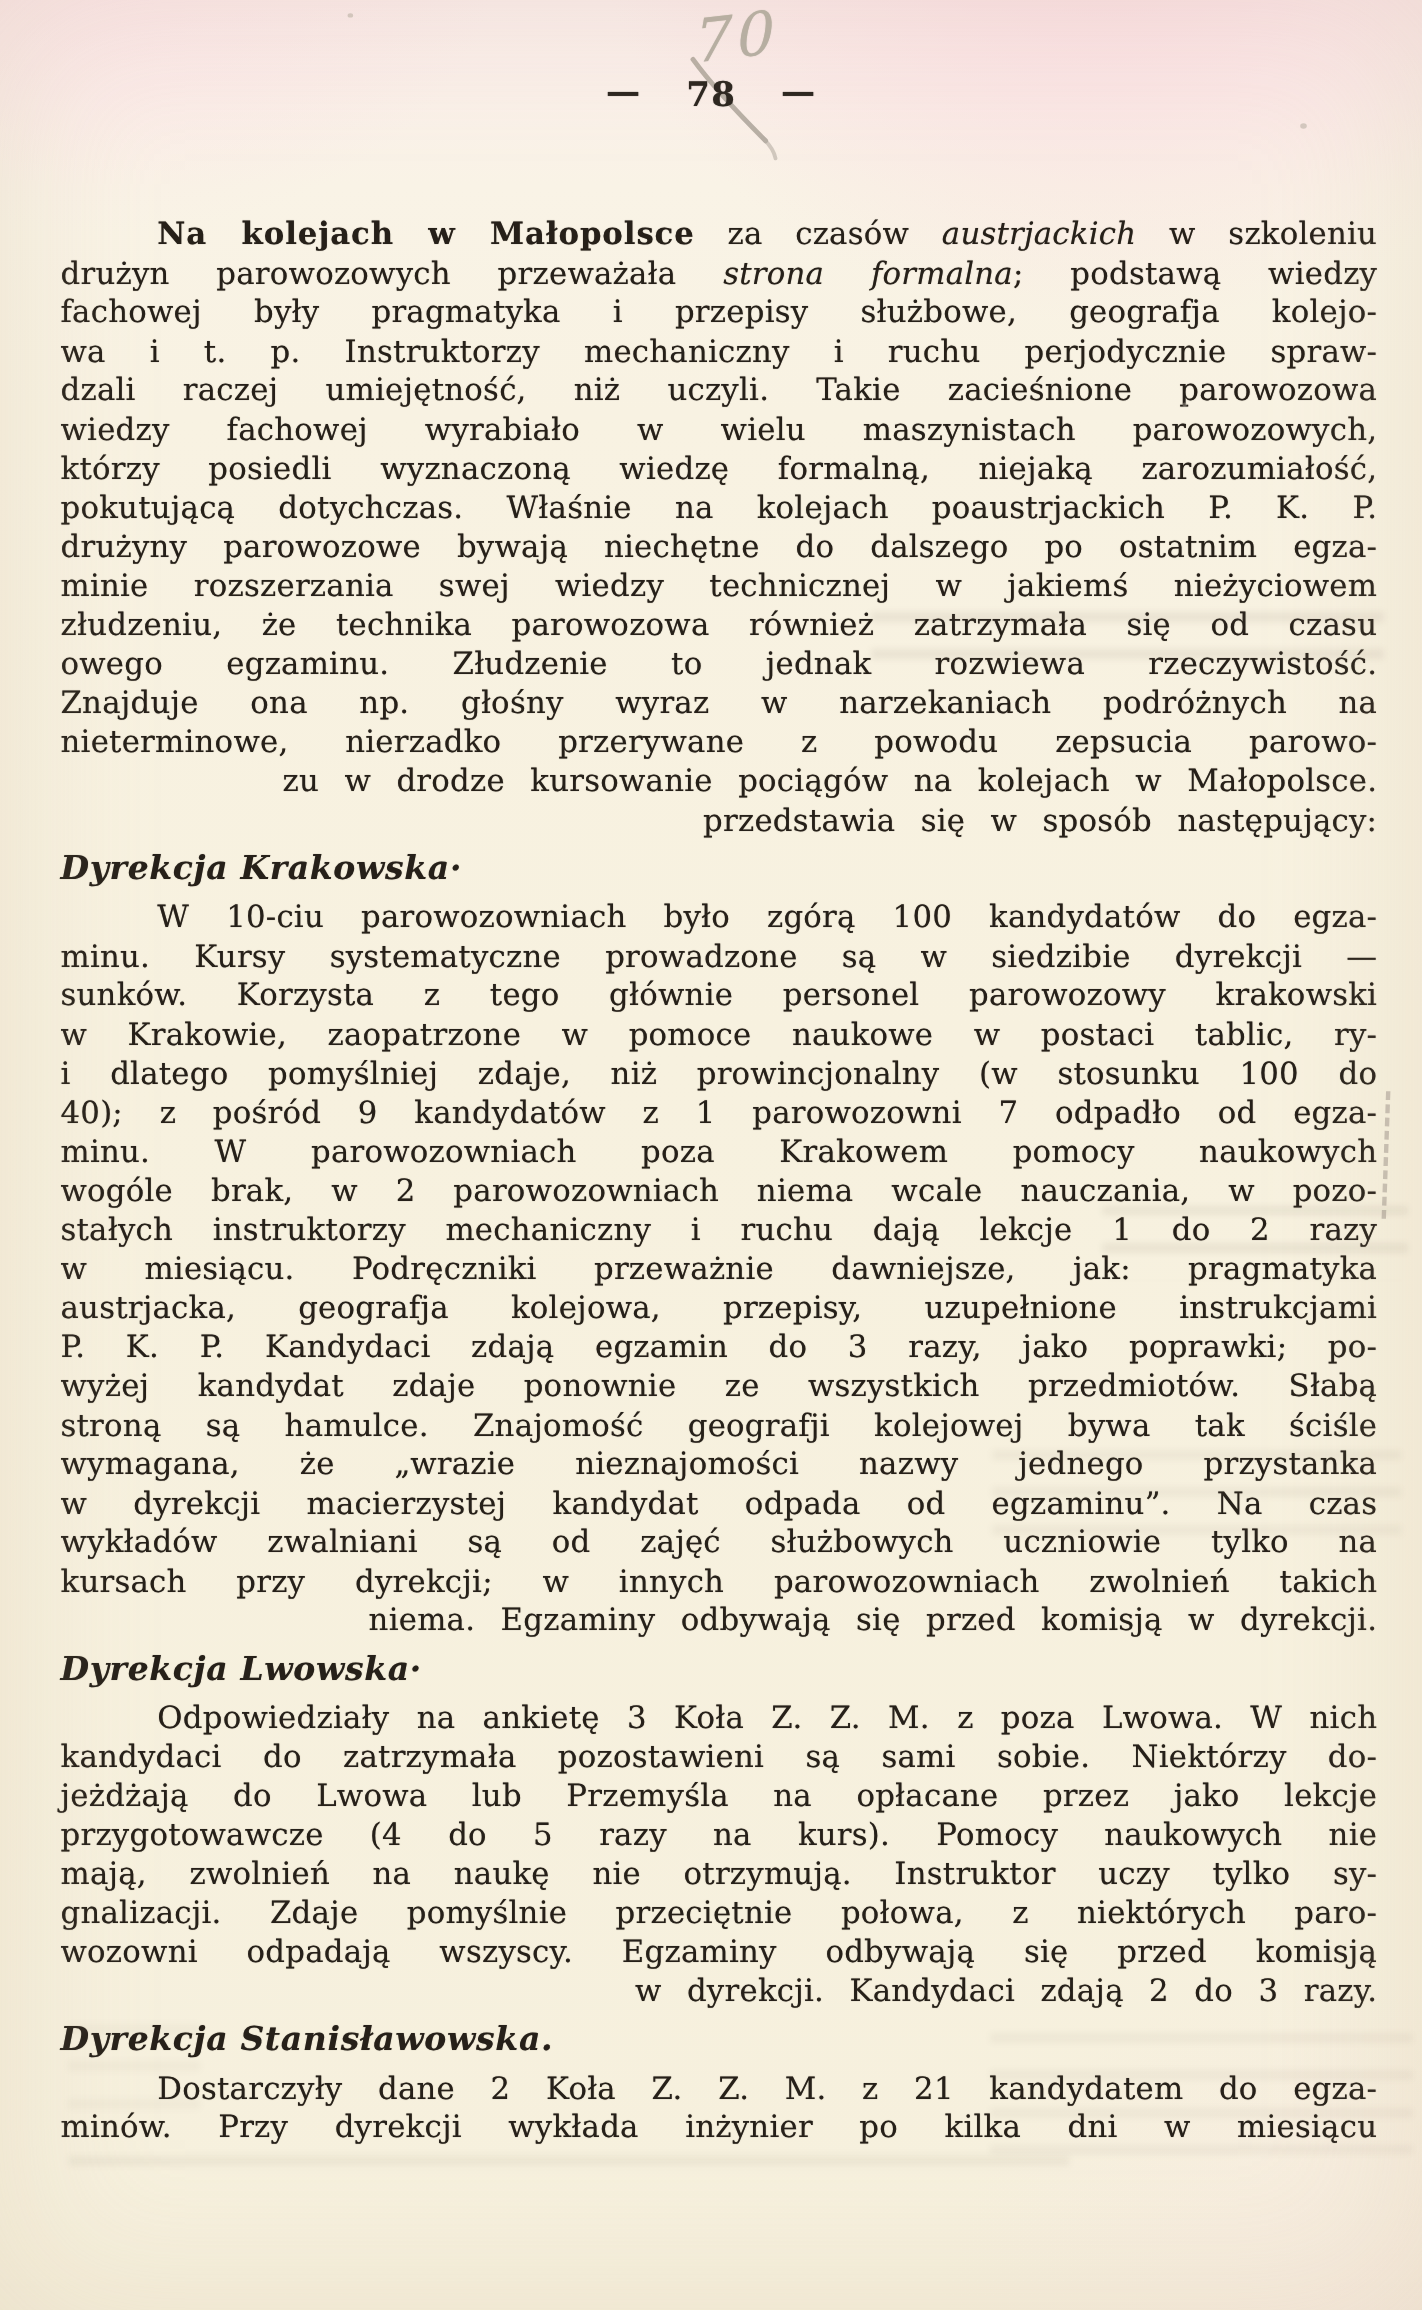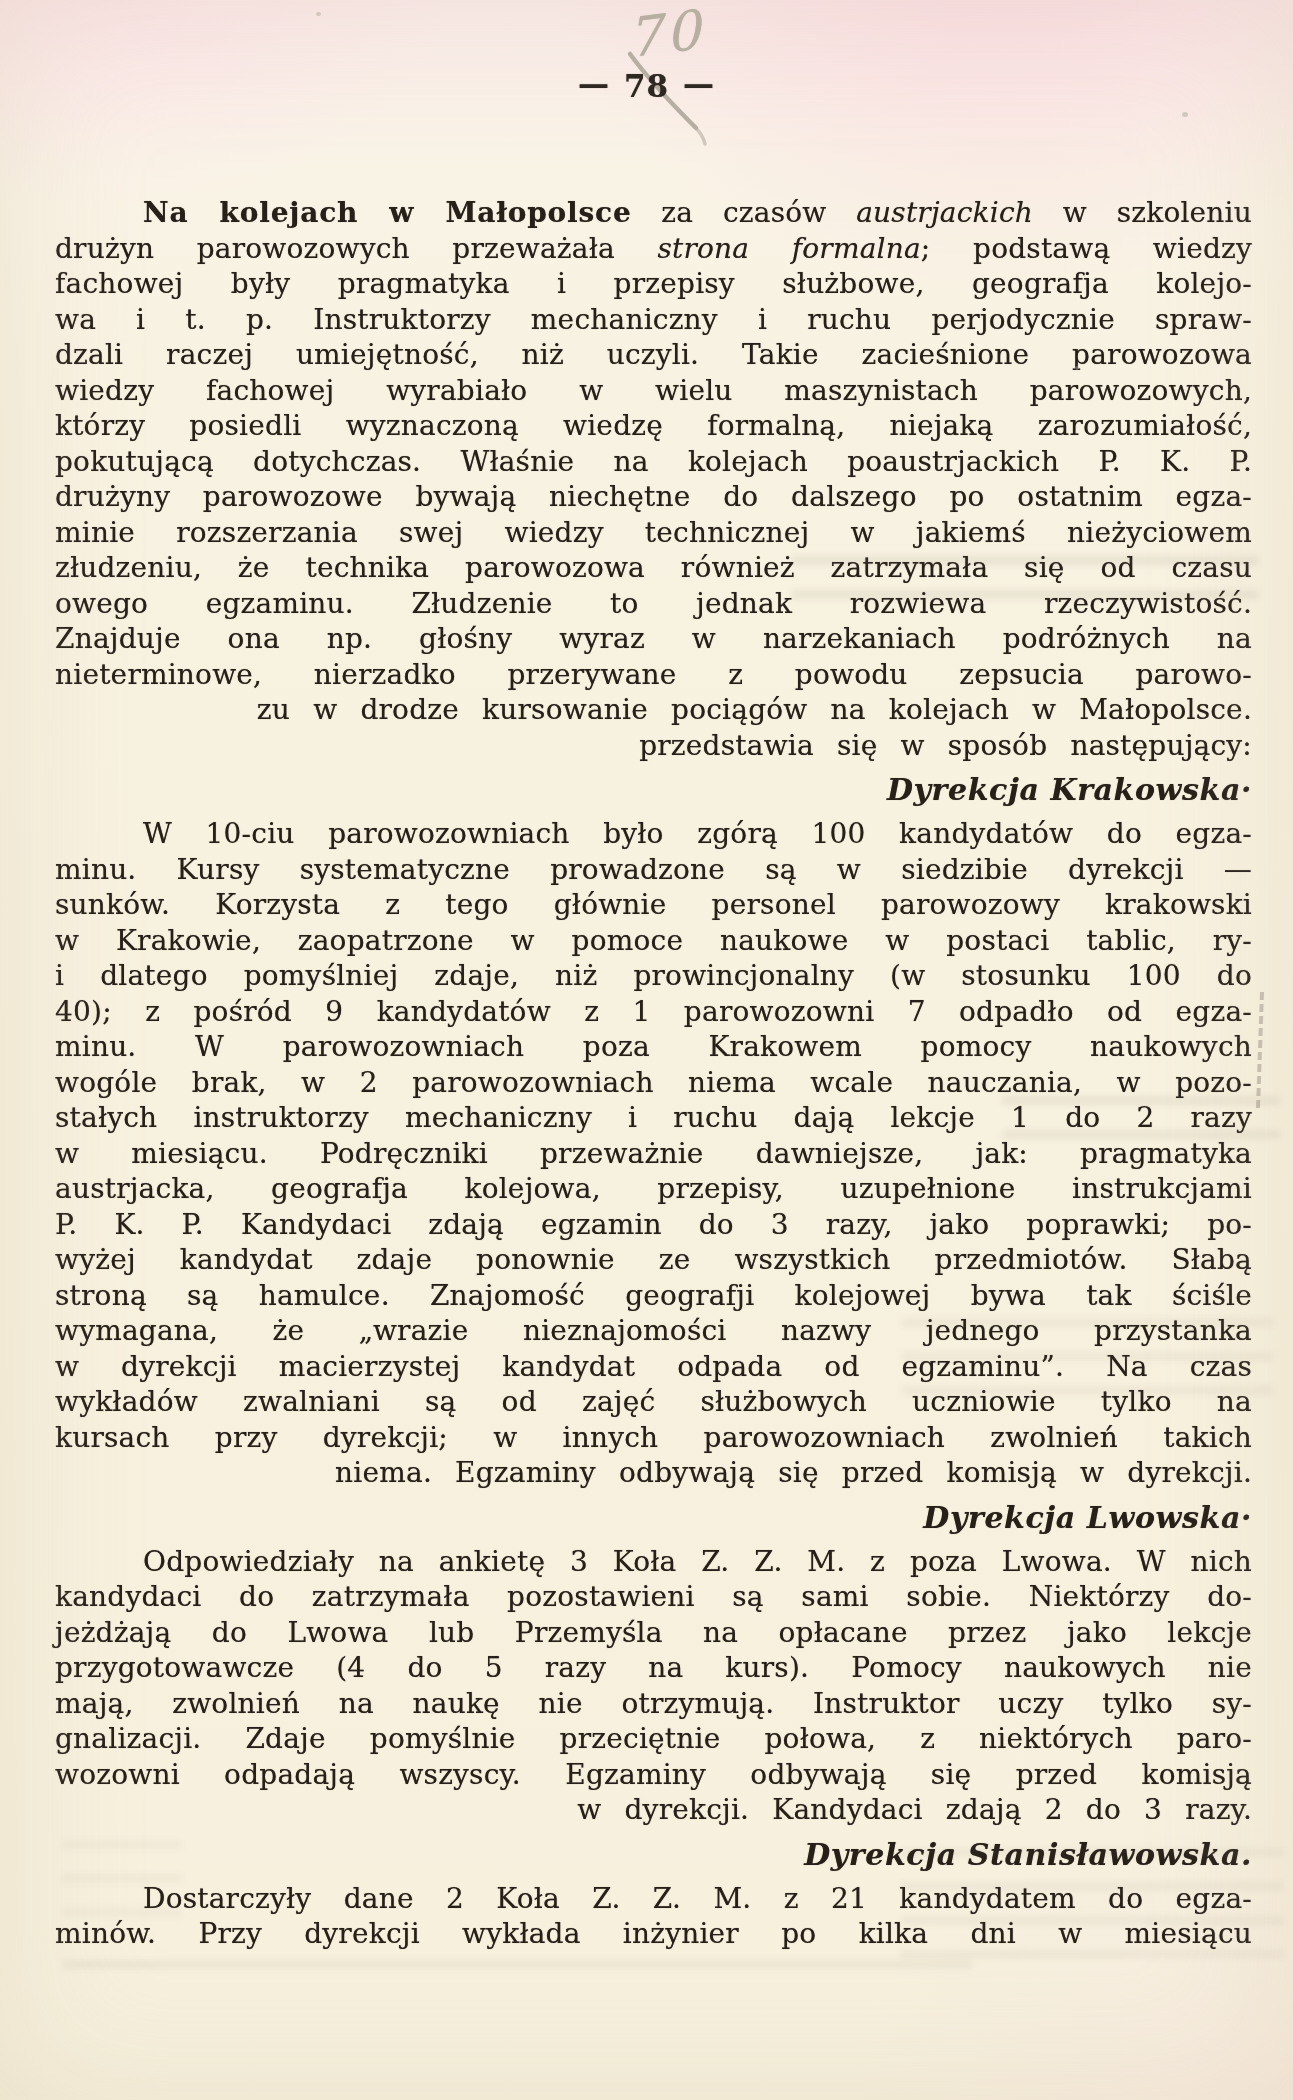--- a/index.html
+++ b/index.html
@@ -30,38 +30,38 @@
     text-shadow:0 0 1px #c8c1b6;
   }
   .slash-svg{position:absolute;left:608px;top:40px;}
   
   .pagenum{
     position:absolute;top:68px;left:0;width:1293px;
     text-align:center;font-size:31px;font-weight:bold;
     color:#2a241e;letter-spacing:1px;
     text-shadow:0 0 1px rgba(42,36,30,.5);
   }
-  .pagenum .num{margin:0 14px;}
+  .pagenum .num{margin:0 41px;}
   .pagenum .dash{position:relative;top:-2px;}
   
   .text-body{position:absolute;left:55px;top:151px;width:1197px;margin-top:44px;}
   .line{
     font-size:28px;line-height:35.5px;
     letter-spacing:.2px;word-spacing:3.5px;
     text-shadow:0 0 .8px rgba(38,30,22,.55);
   }
   .line.just{text-align:justify;text-align-last:justify;}
   .line.end{text-align:right;word-spacing:14px;}
   .line.indent{text-indent:88px;}
   .b{font-weight:bold;letter-spacing:.8px;}
   .i{font-style:italic;}
   .f{opacity:.8;}
   .heading{
     font-size:30px;line-height:36px;margin:9px 0 8px;
-    font-style:italic;font-weight:bold;text-align:right;
+    font-style:italic;font-weight:bold;text-align:left;
     letter-spacing:.6px;
     text-shadow:0 0 .8px rgba(38,30,22,.5);
   }
   
   .margin-mark{
     position:absolute;left:1258px;top:992px;height:116px;width:0;
     border-left:4px dashed #b3aba0;opacity:.7;transform:rotate(2deg);
   }
   
   .bleed{

